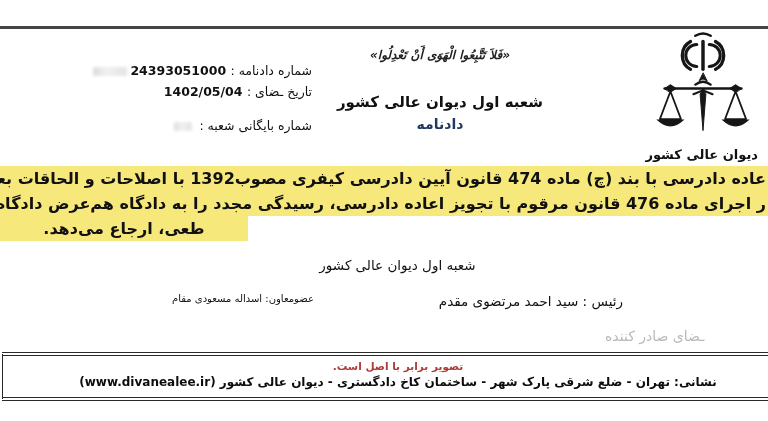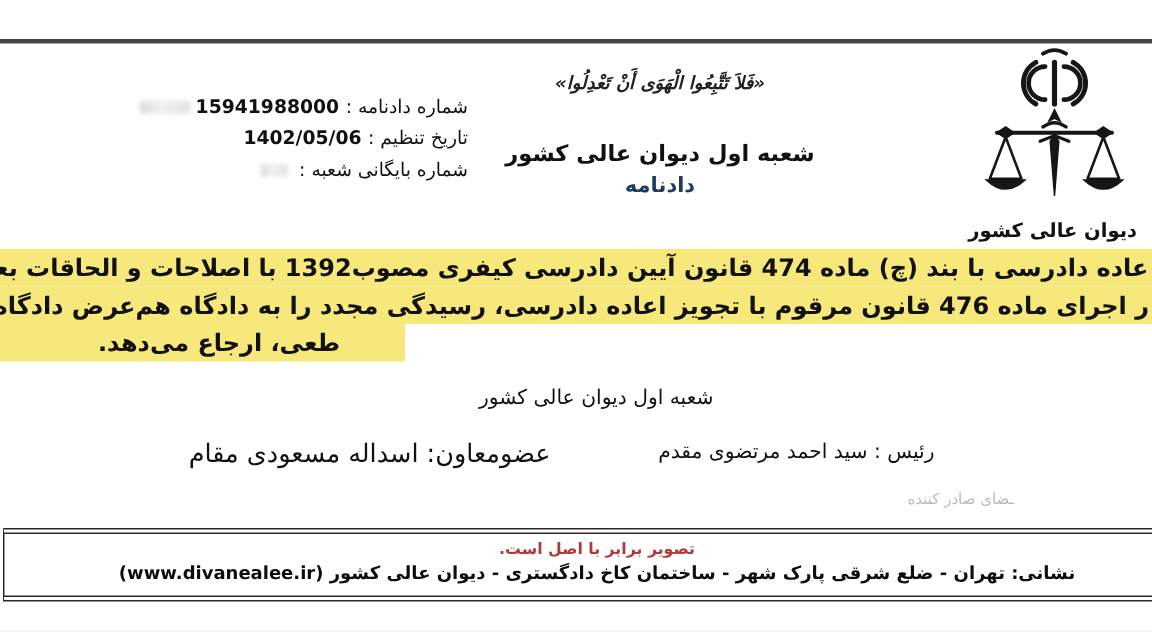--- a/index.html
+++ b/index.html
@@ -23,21 +23,21 @@
     position:absolute;top:26px;left:0;width:100%;height:3px;
     background:var(--rule);
   }
   
   .hdr-fields{
     position:absolute;top:60px;left:36px;width:276px;
     direction:rtl;text-align:right;
     font-size:12.5px;font-weight:bold;line-height:21px;
   }
   .hdr-row{white-space:nowrap;}
-  .hdr-row.gap{margin-top:0;}
+  .hdr-row.gap{margin-top:13px;}
   .hdr-label{font-weight:normal;}
   .hdr-value{font-weight:bold;direction:ltr;unicode-bidi:embed;}
   .redact{
     display:inline-block;width:34px;height:9px;margin:0 3px;
     background:linear-gradient(90deg,#c9c9c9 0%,#e9e9e9 40%,#d5d5d5 100%);
     filter:blur(1.5px);border-radius:2px;vertical-align:middle;opacity:.65;
   }
   .redact.small{width:18px;}
   
   .center-head{
@@ -67,41 +67,41 @@
     background:var(--highlight);
     padding-right:2px;text-align:right;
   }
   .hl-line-last{
     direction:rtl;height:25px;line-height:25px;background:transparent;
     text-align:left; 
   }
   .hl-line-last span{
     display:inline-block;width:248px;height:25px;line-height:25px;
     font-size:16px;font-weight:bold;text-align:center;
-    background:var(--highlight);white-space:nowrap;padding-left:22px;
+    background:var(--highlight);white-space:nowrap;
   }
   
   .branch-mid{
     position:absolute;top:257px;left:290px;width:215px;
     text-align:center;direction:rtl;font-size:13.5px;
   }
   
   .sig-president{
     position:absolute;top:293px;left:408px;width:215px;
     direction:rtl;font-size:13.5px;white-space:nowrap;
   }
   .sig-member{
     position:absolute;top:293px;left:172px;width:195px;
-    direction:rtl;text-align:right;font-size:17px;white-space:nowrap;
+    direction:rtl;text-align:left;font-size:10px;white-space:nowrap;
   }
   
   .side-note{
     position:absolute;top:328px;left:605px;width:110px;
     direction:rtl;text-align:left;
-    font-size:10px;color:#b9b9b9;white-space:nowrap;
+    font-size:14px;color:#b9b9b9;white-space:nowrap;
   }
   
   .footer-box{
     position:absolute;top:352px;left:2px;width:790px;height:38px;
     border-top:4px double #2a2a2a;
     border-bottom:4px double #2a2a2a;
     border-left:1.5px solid #2a2a2a;
     text-align:center;direction:rtl;
     padding-top:3px;box-sizing:content-box;
   }
@@ -115,25 +115,25 @@
 </head>
 <body>
 
 <div class="page">
 
   <div class="top-rule"></div>
 
   <div class="hdr-fields">
     <div class="hdr-row">
       <span class="hdr-label">شماره دادنامه :</span>
-      <span class="hdr-value">15941988000</span><span class="redact"></span>
+      <span class="hdr-value">24393051000</span><span class="redact"></span>
     </div>
     <div class="hdr-row">
-      <span class="hdr-label">تاریخ تنظیم :</span>
-      <span class="hdr-value">1402/05/06</span>
+      <span class="hdr-label">تاریخ ـضای :</span>
+      <span class="hdr-value">1402/05/04</span>
     </div>
     <div class="hdr-row gap">
       <span class="hdr-label">شماره بایگانی شعبه :</span>
       <span class="redact small"></span>
     </div>
   </div>
 
   <div class="center-head">
     <div class="verse">«فَلاَ تَتَّبِعُوا الْهَوَی أَنْ تَعْدِلُوا»</div>
     <div class="branch-title">شعبه اول دیوان عالی کشور</div>

